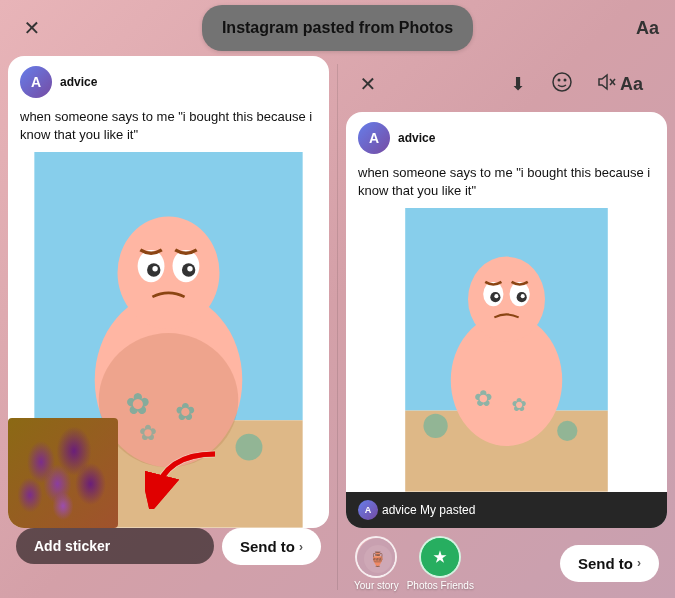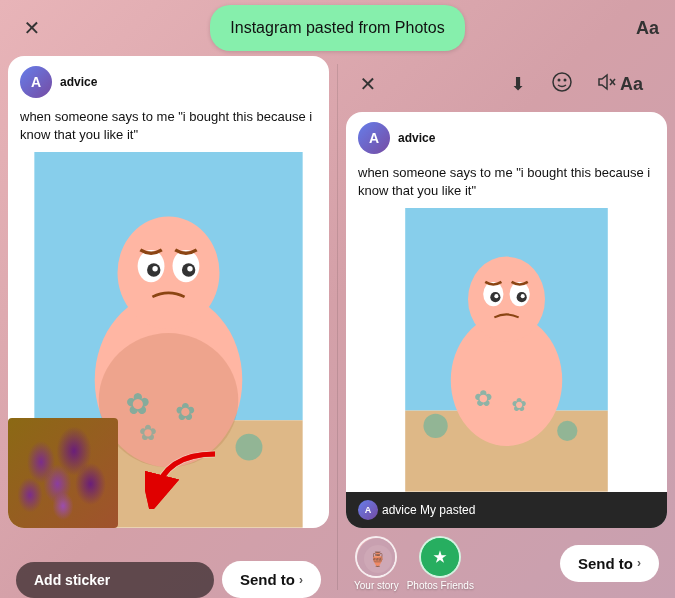--- a/index.html
+++ b/index.html
@@ -28,25 +28,25 @@
       width: 32px;
       height: 32px;
       display: flex;
       align-items: center;
       justify-content: center;
       color: #333;
       font-size: 20px;
       cursor: pointer;
     }
     .top-bar-title {
-      background: #86efac;
+      background: #737373;
       border-radius: 20px;
       padding: 14px 20px;
       font-size: 16px;
-      font-weight: 400;
+      font-weight: 700;
       color: #111;
       box-shadow: 0 1px 4px rgba(0,0,0,0.15);
     }
     .aa-btn {
       position: absolute;
       right: 16px;
       font-size: 18px;
       font-weight: 700;
       color: #333;
       cursor: pointer;
@@ -148,21 +148,21 @@
         radial-gradient(ellipse 18px 25px at 20% 70%, #7B2D8B 0%, transparent 70%),
         radial-gradient(ellipse 22px 30px at 75% 60%, #6A1E7A 0%, transparent 70%),
         radial-gradient(ellipse 15px 20px at 50% 80%, #9B4DB0 0%, transparent 70%),
         linear-gradient(135deg, #8B6914 0%, #A0522D 100%);
     }
 
     
     .bottom-actions {
       height: 70px;
       display: flex;
-      align-items: flex-end;
+      align-items: flex-start;
       justify-content: space-between;
       padding: 0 8px;
       gap: 8px;
     }
 
     .add-sticker-btn {
       background: rgba(0,0,0,0.55);
       color: white;
       border: none;
       border-radius: 24px;

